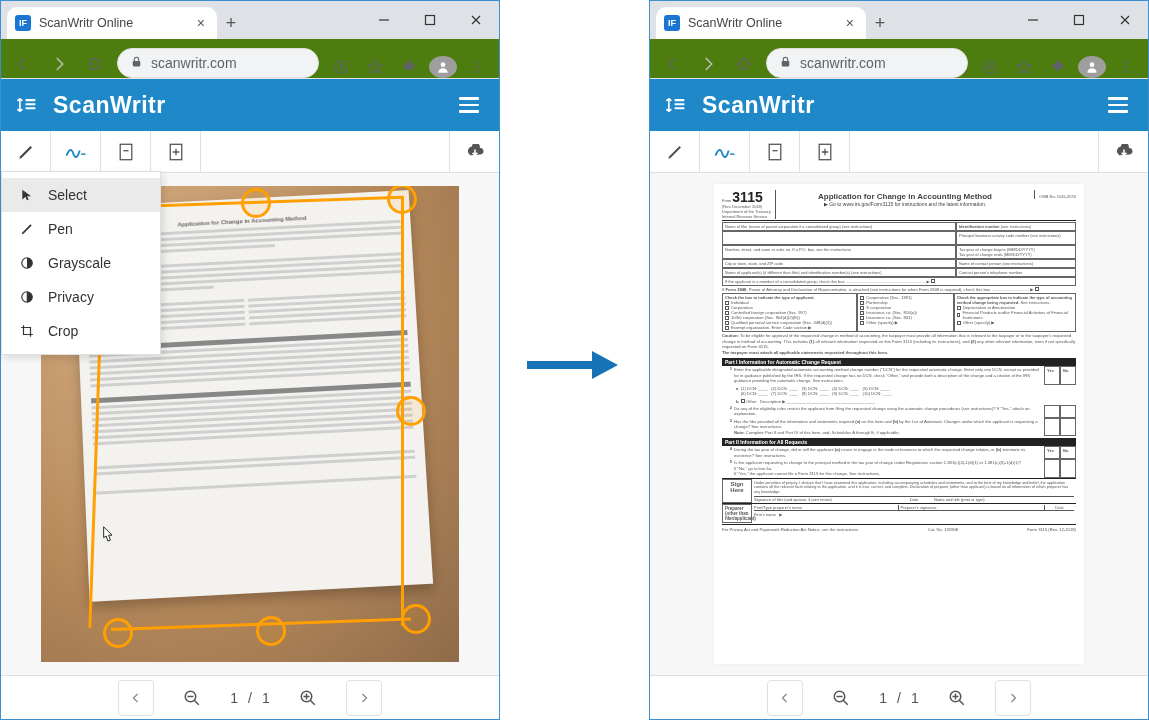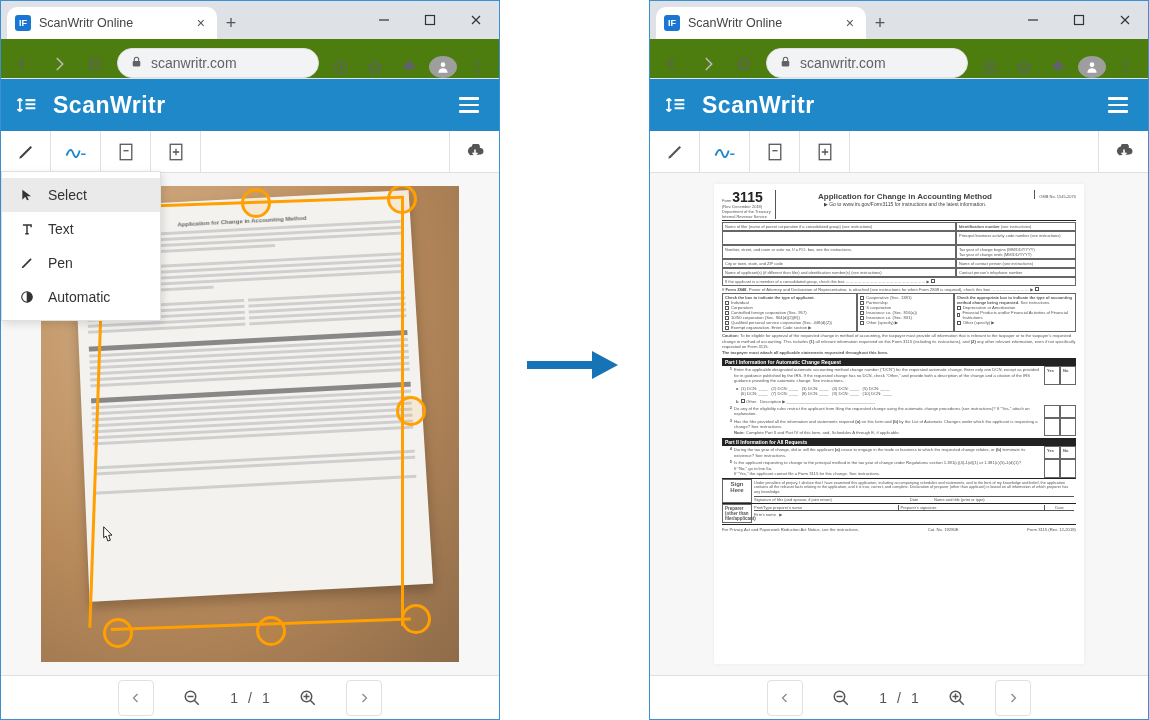--- a/index.html
+++ b/index.html
@@ -449,42 +449,51 @@
       <span class="dd-icon">
           <svg width="14" height="14" viewBox="0 0 24 24">
             <path d="M4 3 L4 20 L9 15 L12 21 L15 20 L12 14 L19 14 Z" fill="#333"></path>
           </svg>
         </span>
       <span>Select</span>
     </div>
     <div class="dd-item">
       <span class="dd-icon">
           <svg width="14" height="14" viewBox="0 0 24 24">
-            <path d="M5 5 H19 V9 M12 5 V20 M9 20 H15" stroke="#333" stroke-width="2.5" fill="none"></path>
-          </svg>
-        </span>
-      <span>Text</span>
+            <path d="M3 21 L6 20 L20 6 L18 4 L4 18 Z" fill="#333"></path>
+          </svg>
+        </span>
+      <span>Pen</span>
     </div>
     <div class="dd-item">
       <span class="dd-icon">
           <svg width="14" height="14" viewBox="0 0 24 24">
-            <path d="M3 21 L6 20 L20 6 L18 4 L4 18 Z" fill="#333"></path>
-          </svg>
-        </span>
-      <span>Pen</span>
+            <circle cx="12" cy="12" r="9" fill="none" stroke="#333" stroke-width="2"></circle>
+            <path d="M12 3 A9 9 0 0 1 12 21 Z" fill="#333"></path>
+          </svg>
+        </span>
+      <span>Grayscale</span>
     </div>
     <div class="dd-item">
       <span class="dd-icon">
           <svg width="14" height="14" viewBox="0 0 24 24">
             <circle cx="12" cy="12" r="9" fill="none" stroke="#333" stroke-width="2"></circle>
             <path d="M12 3 V21" stroke="#333" stroke-width="1"></path>
             <path d="M12 3 A9 9 0 0 1 12 21" fill="#333"></path>
           </svg>
         </span>
-      <span>Automatic</span>
+      <span>Privacy</span>
+    </div>
+    <div class="dd-item">
+      <span class="dd-icon">
+          <svg width="14" height="14" viewBox="0 0 24 24">
+            <path d="M6 2 V18 H22 M2 6 H18 V22" fill="none" stroke="#333" stroke-width="2"></path>
+          </svg>
+        </span>
+      <span>Crop</span>
     </div>
   </div>
 
   <div class="cursor-pointer" style="left:96px;top:524px">
     <svg width="20" height="22" viewBox="0 0 24 26">
         <path d="M8 2 V15 L11 13 L13 19 L16 18 L14 12 L18 12 Z" fill="#fff" stroke="#000" stroke-width="1"></path>
       </svg>
   </div>
 
   <div class="pager">

